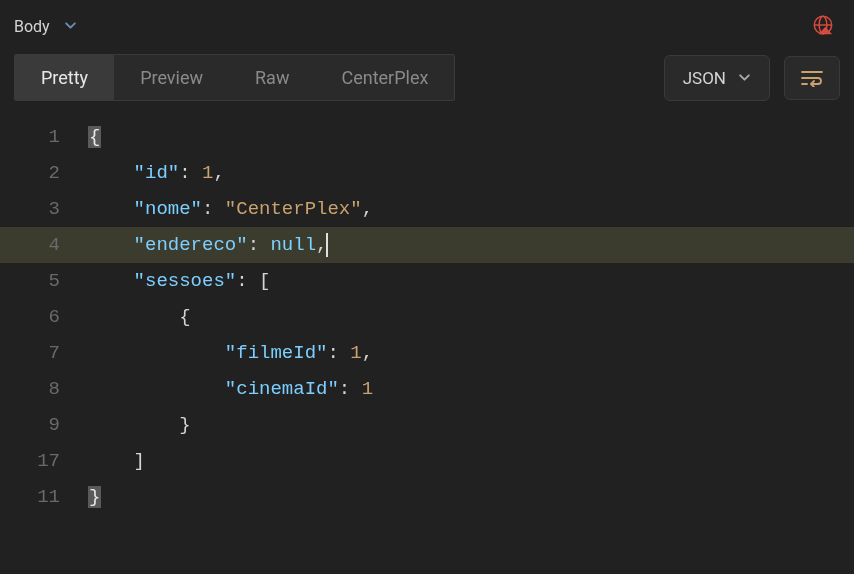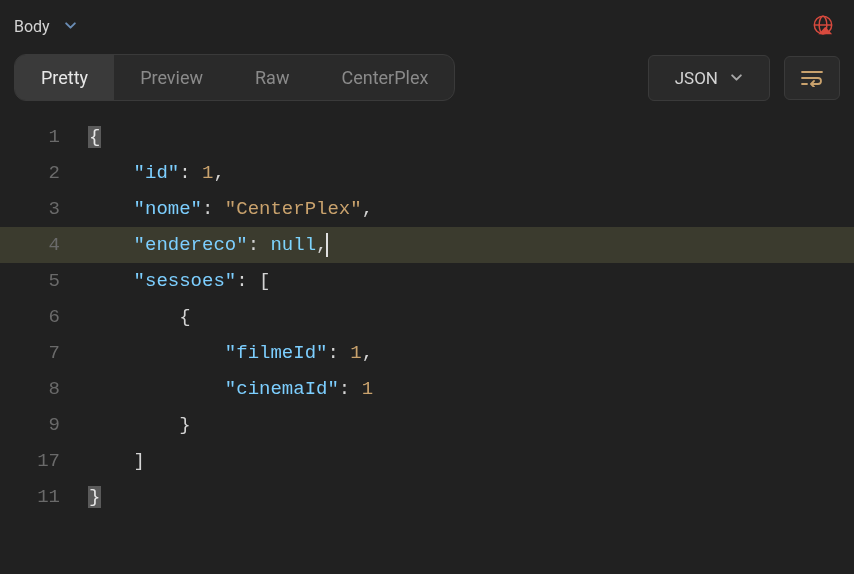--- a/index.html
+++ b/index.html
@@ -36,21 +36,21 @@
     }
     .tabs-row {
       display: flex;
       align-items: center;
       padding: 0 14px;
       gap: 0;
     }
     .tab-group {
       display: flex;
       background: #2a2a2a;
-      border-radius: 12px;
+      border-radius: 2px;
       overflow: hidden;
       border: 1px solid #3a3a3a;
     }
     .tab {
       padding: 12px 26px;
       font-size: 18px;
       color: #8a8a8a;
       cursor: pointer;
     }
     .tab.active {
@@ -63,21 +63,21 @@
       gap: 14px;
       align-items: center;
     }
     .json-select {
       display: flex;
       align-items: center;
       gap: 12px;
       background: #2a2a2a;
       border: 1px solid #3a3a3a;
       border-radius: 6px;
-      padding: 12px 26px;
+      padding: 12px 18px;
       font-size: 17px;
       color: #d4d4d4;
       cursor: pointer;
     }
     .wrap-btn {
       display: flex;
       align-items: center;
       justify-content: center;
       background: #2a2a2a;
       border: 1px solid #3a3a3a;

